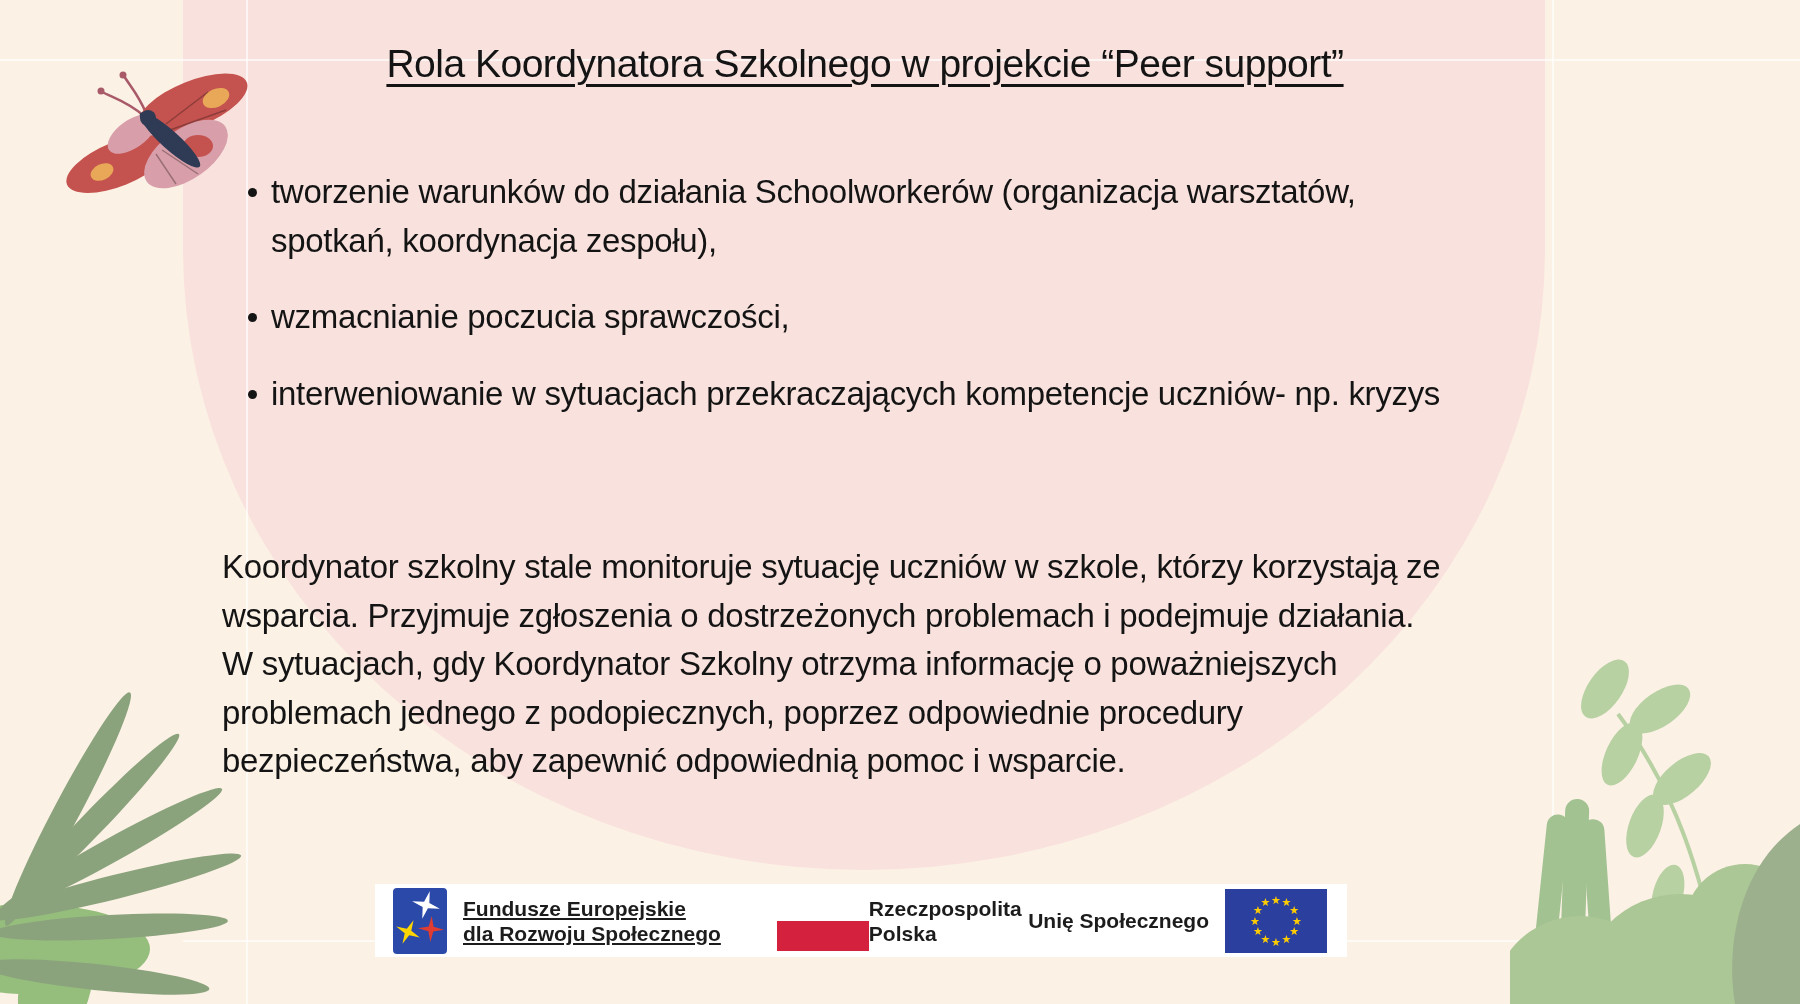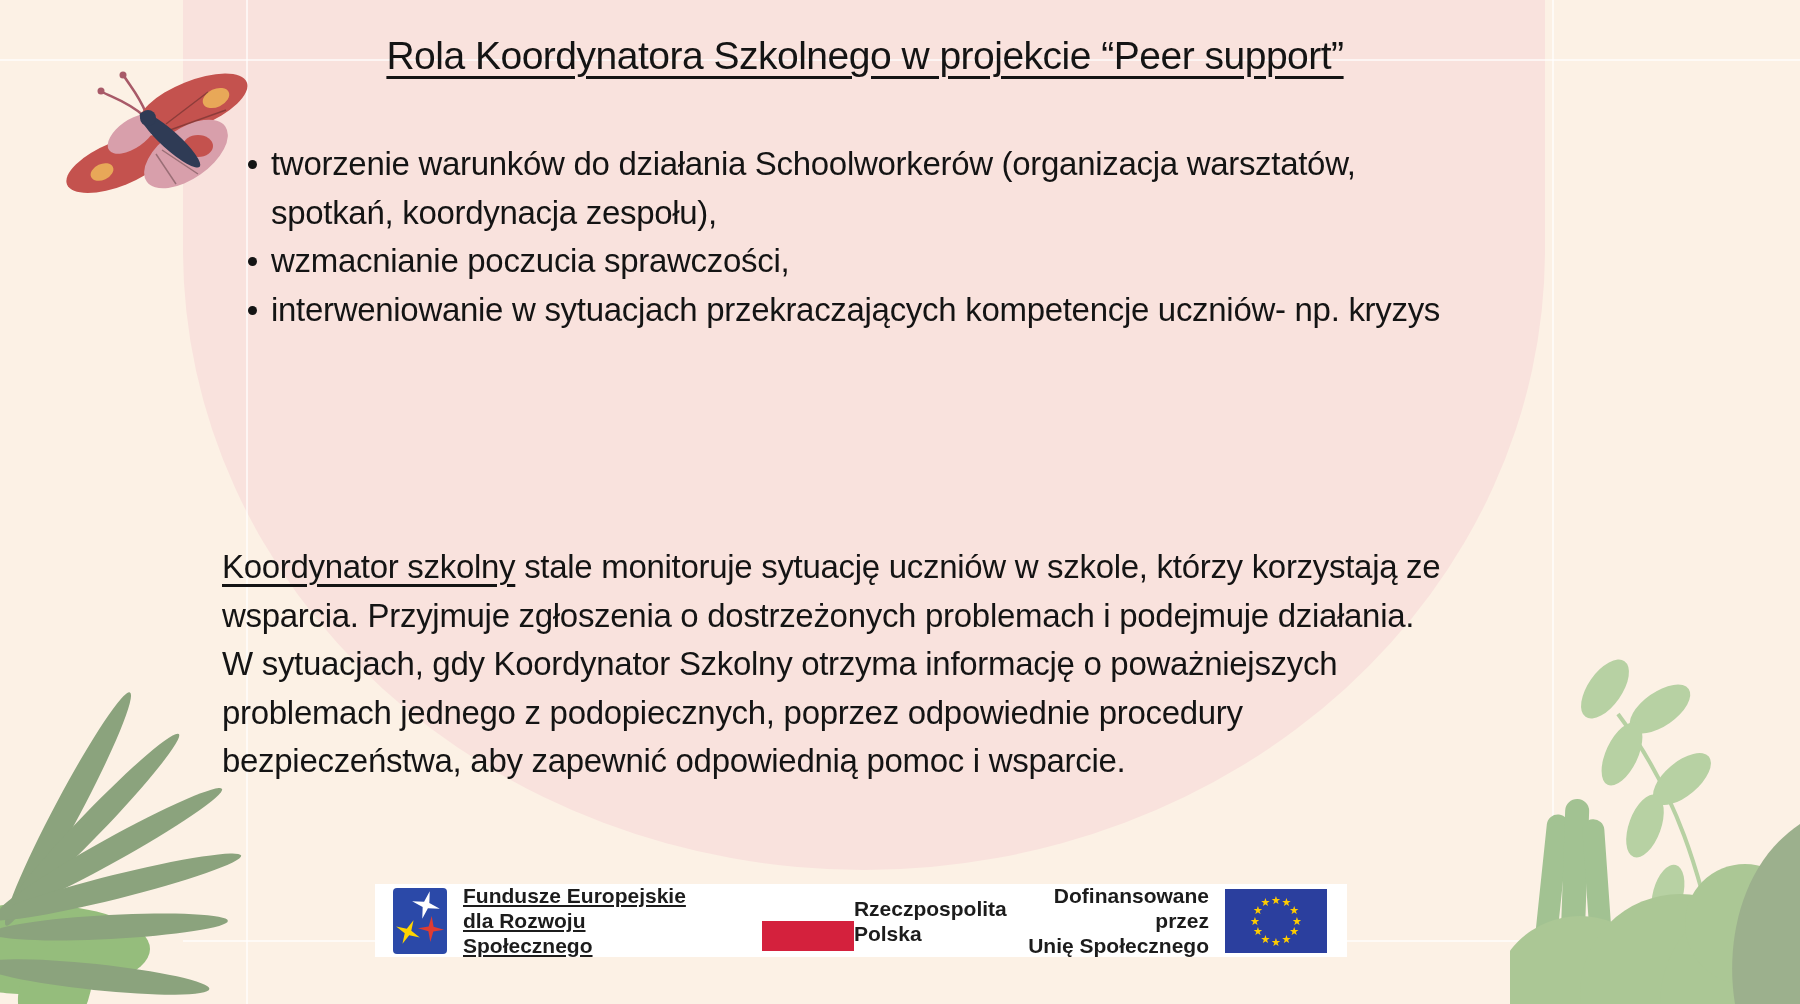--- a/index.html
+++ b/index.html
@@ -14,35 +14,35 @@
     border-radius:0 0 681px 681px / 0 0 620px 620px;
   }
   
   .gline { position:absolute; background:rgba(255,255,255,0.65); }
   .gline.v1 { left:246px; top:0; width:2px; height:1004px; }
   .gline.v2 { left:1552px; top:0; width:2px; height:1004px; }
   .gline.h1 { left:0; top:59px; width:1800px; height:2px; }
   .gline.h2 { left:183px; top:940px; width:1617px; height:2px; }
 
   .slide-title {
-    position:absolute; left:222px; top:34px; width:1286px;
+    position:absolute; left:222px; top:42px; width:1286px;
     font-size:39px; letter-spacing:-0.5px; text-align:center; white-space:nowrap;
     text-decoration:underline; text-decoration-thickness:3px; text-underline-offset:7px;
   }
   .bullets { position:absolute; left:245px; top:140px; margin:0; padding:0; list-style:none; }
-  .bullets li { position:relative; padding-left:26px; }
+  .bullets li { position:relative; padding-left:26px;margin-top:28px; }
   .bullets li::before {
     content:""; position:absolute; left:3px; top:20px; width:9px; height:9px;
     border-radius:50%; background:#141414;
   }
   .bline, .pline {
     font-size:33px; line-height:48.5px; letter-spacing:-0.3px; white-space:nowrap;
   }
   .paragraph { position:absolute; left:222px; top:543px; }
-  .u { text-decoration:underline; text-decoration-thickness:2.5px; text-underline-offset:6px; }
+  .u { text-decoration-thickness:2.5px; text-underline-offset:6px; }
 
   
   .footer-bar {
     position:absolute; left:375px; top:884px; width:972px; height:73px;
     background:#ffffff; display:flex; align-items:center; z-index:5;
   }
   .footer-text { font-size:21px; font-weight:700; line-height:25px; color:#1c1c1c; }
   .eu-funds-logo { margin-left:18px; width:54px; height:66px; flex:0 0 auto; }
   .funds-text { margin-left:16px;text-decoration:underline; }
   .poland-flag {
@@ -171,21 +171,20 @@
     </div>
     <div class="poland-flag">
       <div class="w"></div>
         <div class="r"></div>
     </div>
     <div class="footer-text poland-text">
       <div>Rzeczpospolita</div>
       <div>Polska</div>
     </div>
     <div class="footer-text cofunded-text">
-      <div>Dofinansowane przez</div>
       <div>Unię Społecznego</div>
     </div>
     <div class="eu-flag">
         <span class="star" style="left: 51px; top: 11px;">★</span>
         <span class="star" style="left: 61.5px; top: 13.8135px;">★</span>
         <span class="star" style="left: 69.1865px; top: 21.5px;">★</span>
         <span class="star" style="left: 72px; top: 32px;">★</span>
         <span class="star" style="left: 69.1865px; top: 42.5px;">★</span>
         <span class="star" style="left: 61.5px; top: 50.1865px;">★</span>
         <span class="star" style="left: 51px; top: 53px;">★</span>

